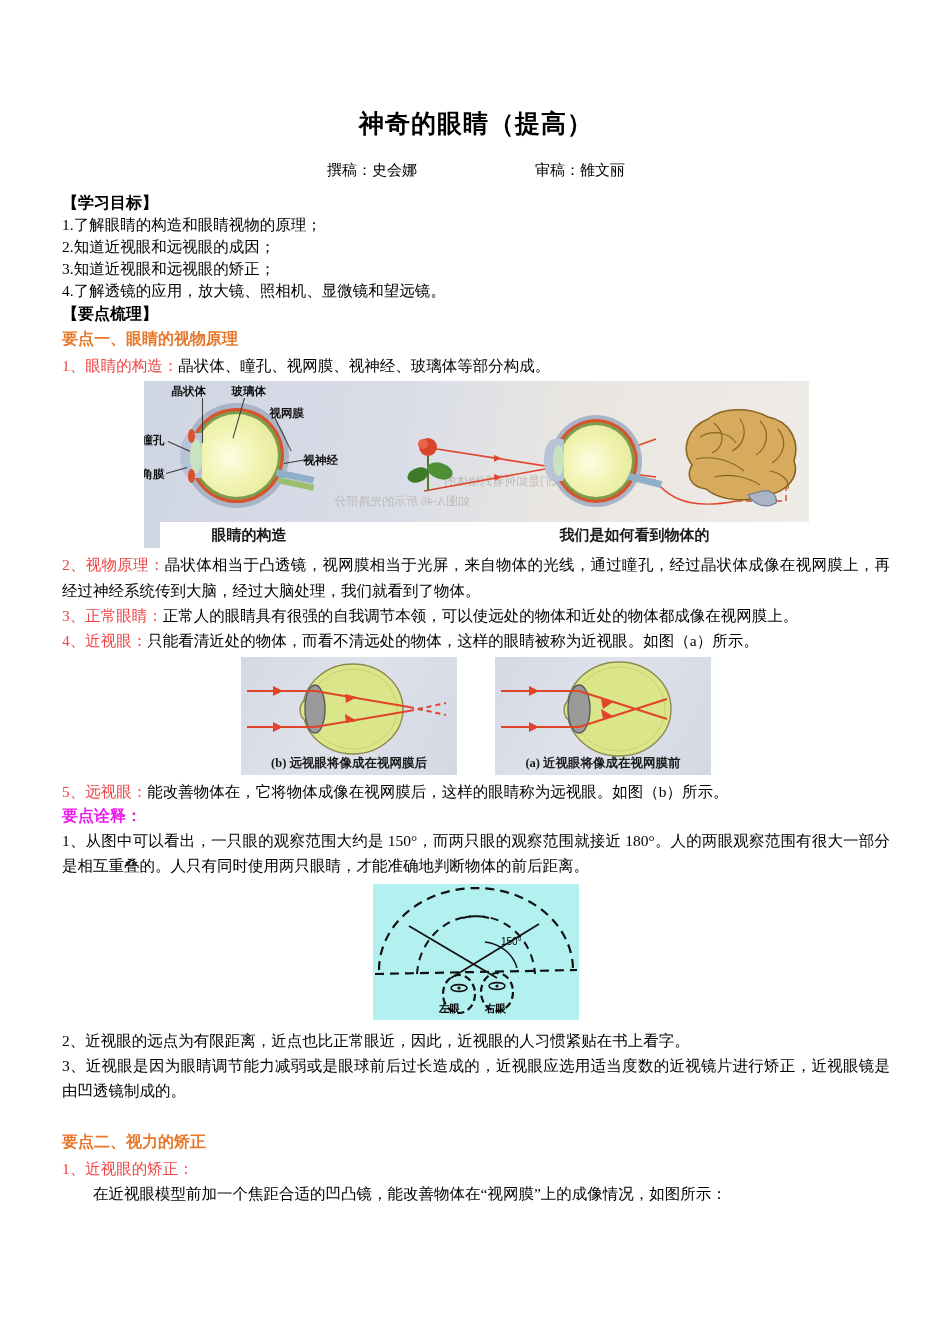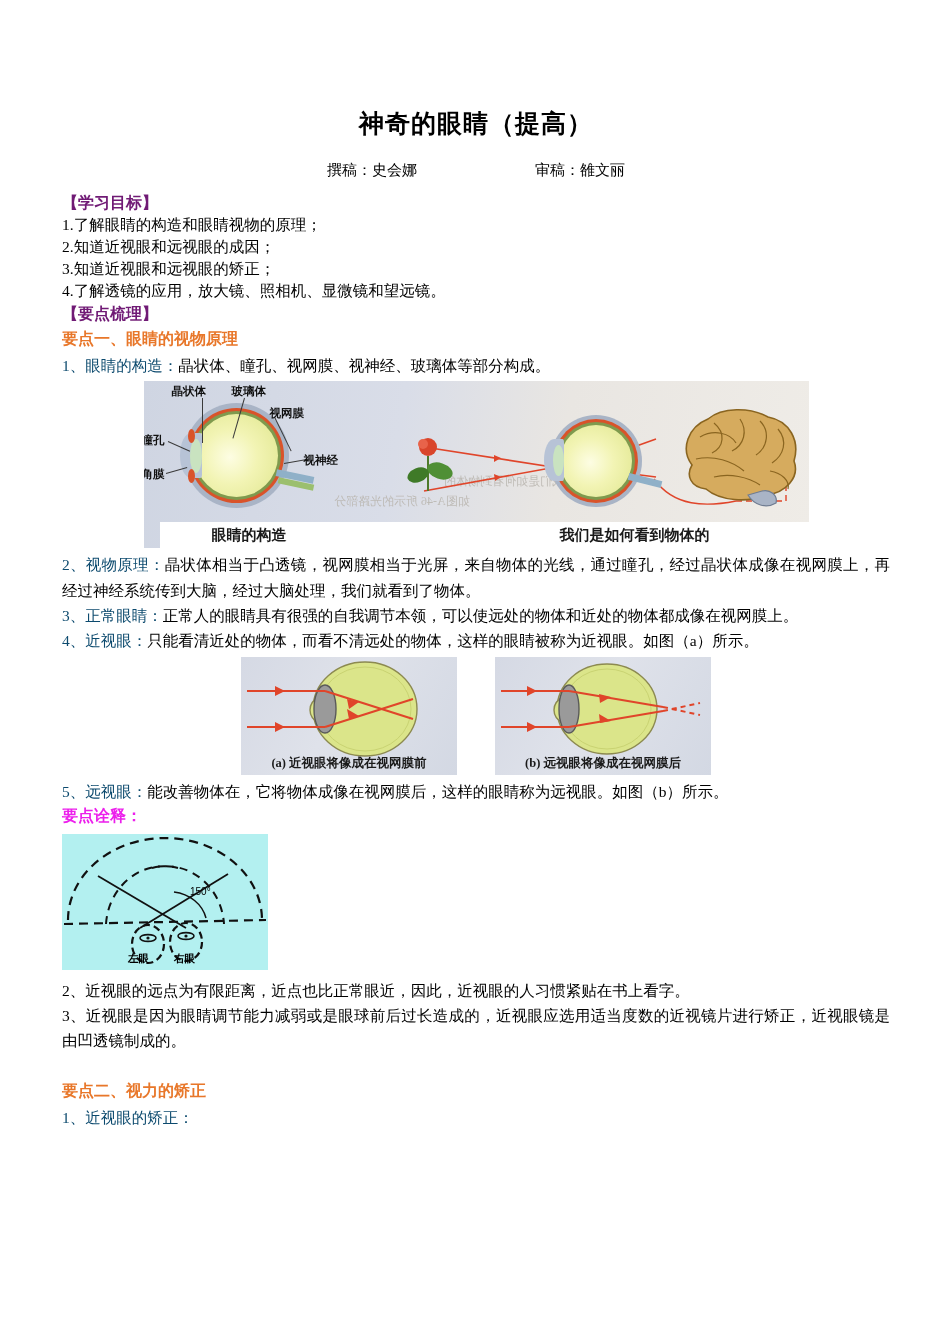--- a/index.html
+++ b/index.html
@@ -43,21 +43,21 @@
     display: flex;
     justify-content: center;
     gap: 118px;
     font-size: 15px;
     margin: 0 0 10px 0;
     line-height: 1.5;
   }
 
   
   .h-green {
-    color: #701a75;
+    color: #000000;
     font-weight: bold;
     font-size: 16px;
     font-family: "Liberation Sans", "DejaVu Sans", sans-serif;
     line-height: 1.45;
     margin: 0;
   }
   .h-orange {
     color: #e8772a;
     font-weight: bold;
     font-size: 16px;
@@ -80,21 +80,21 @@
     line-height: 1.42;
     margin: 0;
   }
   .para {
     font-size: 15.5px;
     line-height: 1.62;
     margin: 0;
     text-align: justify;
   }
   .para .lead {
-    color: #0c4a6e;
+    color: #ef4444;
   }
   .indent {
     text-indent: 2em;
   }
 
   
   .fig-eye-wrap {
     margin: 3px 0 4px 0;
     display: flex;
     justify-content: center;
@@ -180,20 +180,21 @@
     text-align: center;
     font-size: 12.5px;
     font-weight: bold;
     color: #1a1a1a;
     white-space: nowrap;
   }
 
   
   .fig-range-wrap {
     display: flex;
+    justify-content: center;
     margin: 6px 0 8px 0;
   }
   .fig-range {
     position: relative;
     width: 206px;
     height: 136px;
     background: #b3f0f0;
     overflow: hidden;
   }
   .fig-range .ang {
@@ -321,65 +322,66 @@
     <p class="para"><span class="lead">2、视物原理：</span><span>晶状体相当于凸透镜，视网膜相当于光屏，来自物体的光线，通过瞳孔，经过晶状体成像在视网膜上，再经过神经系统传到大脑，经过大脑处理，我们就看到了物体。</span></p>
 
     <p class="para"><span class="lead">3、正常眼睛：</span><span>正常人的眼睛具有很强的自我调节本领，可以使远处的物体和近处的物体都成像在视网膜上。</span></p>
 
     <p class="para"><span class="lead">4、近视眼：</span><span>只能看清近处的物体，而看不清远处的物体，这样的眼睛被称为近视眼。如图（a）所示。</span></p>
 
     <div class="fig-pair">
 
       <div class="fig-defect">
         <svg width="216" height="118">
-          <ellipse cx="124" cy="52" rx="52" ry="47" fill="#dbe58a" stroke="#8c8a50" stroke-width="1.4"></ellipse>
-          <ellipse cx="124" cy="52" rx="46" ry="42" fill="none" stroke="#c9d372" stroke-width="1"></ellipse>
-          <path d="M78,40 C66,46 66,60 78,66" fill="#dbe58a" stroke="#8c8a50" stroke-width="1.4"></path>
-          <ellipse cx="84" cy="52" rx="11" ry="24" fill="#9a9a9a" stroke="#5a5a5a" stroke-width="1.4"></ellipse>
-
-          <line x1="6" y1="34" x2="84" y2="34" stroke="#e0452a" stroke-width="2.2"></line>
-          <line x1="6" y1="70" x2="84" y2="70" stroke="#e0452a" stroke-width="2.2"></line>
-          <polygon points="44,34 34,29 34,39" fill="#e0452a"></polygon>
-          <polygon points="44,70 34,65 34,75" fill="#e0452a"></polygon>
-
-          <line x1="84" y1="34" x2="172" y2="62" stroke="#e0452a" stroke-width="2.2"></line>
-          <line x1="84" y1="70" x2="172" y2="42" stroke="#e0452a" stroke-width="2.2"></line>
-          <polygon points="118,45 106,42 108,52" fill="#e0452a"></polygon>
-          <polygon points="118,59 106,52 108,62" fill="#e0452a"></polygon>
-        </svg>
-        <div class="dcap">(a) 近视眼将像成在视网膜前</div>
-      </div>
-
-      <div class="fig-defect">
-        <svg width="216" height="118">
           <ellipse cx="112" cy="52" rx="50" ry="45" fill="#dbe58a" stroke="#8c8a50" stroke-width="1.4"></ellipse>
           <ellipse cx="112" cy="52" rx="44" ry="40" fill="none" stroke="#c9d372" stroke-width="1"></ellipse>
           <path d="M68,40 C56,46 56,60 68,66" fill="#dbe58a" stroke="#8c8a50" stroke-width="1.4"></path>
           <ellipse cx="74" cy="52" rx="10" ry="24" fill="#9a9a9a" stroke="#5a5a5a" stroke-width="1.4"></ellipse>
           <line x1="6" y1="34" x2="74" y2="34" stroke="#e0452a" stroke-width="2.2"></line>
           <line x1="6" y1="70" x2="74" y2="70" stroke="#e0452a" stroke-width="2.2"></line>
           <polygon points="42,34 32,29 32,39" fill="#e0452a"></polygon>
           <polygon points="42,70 32,65 32,75" fill="#e0452a"></polygon>
 
           <line x1="74" y1="34" x2="168" y2="50" stroke="#e0452a" stroke-width="2.2"></line>
           <line x1="74" y1="70" x2="168" y2="54" stroke="#e0452a" stroke-width="2.2"></line>
           <polygon points="116,40 104,37 105,46" fill="#e0452a"></polygon>
           <polygon points="116,64 104,57 105,66" fill="#e0452a"></polygon>
 
           <line x1="168" y1="50" x2="205" y2="58" stroke="#e0452a" stroke-width="2" stroke-dasharray="5,4"></line>
           <line x1="168" y1="54" x2="205" y2="46" stroke="#e0452a" stroke-width="2" stroke-dasharray="5,4"></line>
         </svg>
         <div class="dcap">(b) 远视眼将像成在视网膜后</div>
       </div>
 
+      <div class="fig-defect">
+        <svg width="216" height="118">
+          <ellipse cx="124" cy="52" rx="52" ry="47" fill="#dbe58a" stroke="#8c8a50" stroke-width="1.4"></ellipse>
+          <ellipse cx="124" cy="52" rx="46" ry="42" fill="none" stroke="#c9d372" stroke-width="1"></ellipse>
+          <path d="M78,40 C66,46 66,60 78,66" fill="#dbe58a" stroke="#8c8a50" stroke-width="1.4"></path>
+          <ellipse cx="84" cy="52" rx="11" ry="24" fill="#9a9a9a" stroke="#5a5a5a" stroke-width="1.4"></ellipse>
+
+          <line x1="6" y1="34" x2="84" y2="34" stroke="#e0452a" stroke-width="2.2"></line>
+          <line x1="6" y1="70" x2="84" y2="70" stroke="#e0452a" stroke-width="2.2"></line>
+          <polygon points="44,34 34,29 34,39" fill="#e0452a"></polygon>
+          <polygon points="44,70 34,65 34,75" fill="#e0452a"></polygon>
+
+          <line x1="84" y1="34" x2="172" y2="62" stroke="#e0452a" stroke-width="2.2"></line>
+          <line x1="84" y1="70" x2="172" y2="42" stroke="#e0452a" stroke-width="2.2"></line>
+          <polygon points="118,45 106,42 108,52" fill="#e0452a"></polygon>
+          <polygon points="118,59 106,52 108,62" fill="#e0452a"></polygon>
+        </svg>
+        <div class="dcap">(a) 近视眼将像成在视网膜前</div>
+      </div>
+
     </div>
 
     <p class="para"><span class="lead">5、远视眼：</span><span>能改善物体在，它将物体成像在视网膜后，这样的眼睛称为远视眼。如图（b）所示。</span></p>
 
     <div class="h-magenta">要点诠释：</div>
+    <p class="para">1、从图中可以看出，一只眼的观察范围大约是 150°，而两只眼的观察范围就接近 180°。人的两眼观察范围有很大一部分是相互重叠的。人只有同时使用两只眼睛，才能准确地判断物体的前后距离。</p>
 
     <div class="fig-range-wrap">
       <div class="fig-range">
         <svg width="206" height="136">
 
           <path d="M6,86 A97,82 0 0 1 200,86" fill="none" stroke="#111" stroke-width="2.2" stroke-dasharray="9,6"></path>
 
           <path d="M44,90 A58,62 0 0 1 116,34" fill="none" stroke="#111" stroke-width="2" stroke-dasharray="8,6"></path>
           <path d="M90,34 A58,62 0 0 1 162,90" fill="none" stroke="#111" stroke-width="2" stroke-dasharray="8,6"></path>
 
@@ -403,15 +405,16 @@
       </div>
     </div>
 
     <p class="para">2、近视眼的远点为有限距离，近点也比正常眼近，因此，近视眼的人习惯紧贴在书上看字。</p>
     <p class="para">3、近视眼是因为眼睛调节能力减弱或是眼球前后过长造成的，近视眼应选用适当度数的近视镜片进行矫正，近视眼镜是由凹透镜制成的。</p>
 
     <div class="gap-lg"></div>
 
     <div class="h-orange">要点二、视力的矫正</div>
     <p class="para"><span class="lead">1、近视眼的矫正：</span></p>
+    <p class="para indent">在近视眼模型前加一个焦距合适的凹凸镜，能改善物体在“视网膜”上的成像情况，如图所示：</p>
 
   </div>
 </div>
 
 </body></html>

